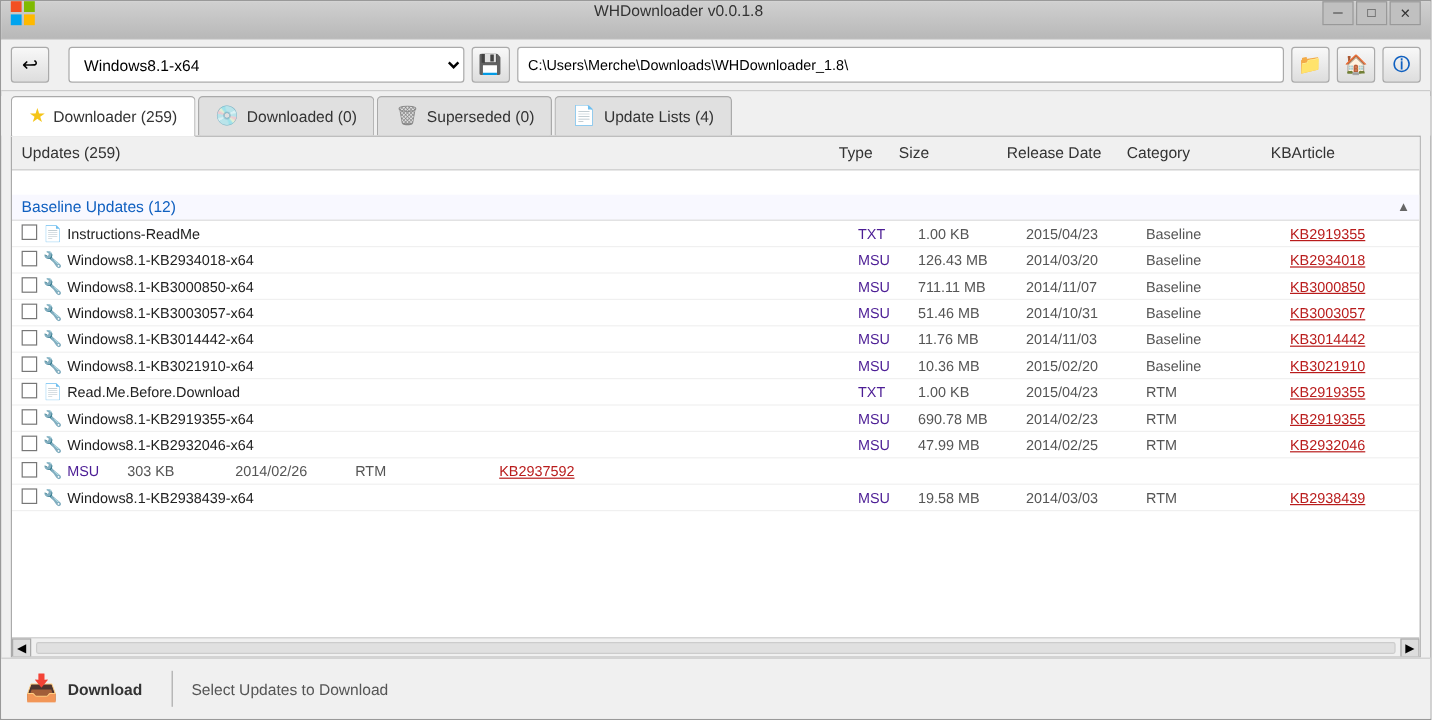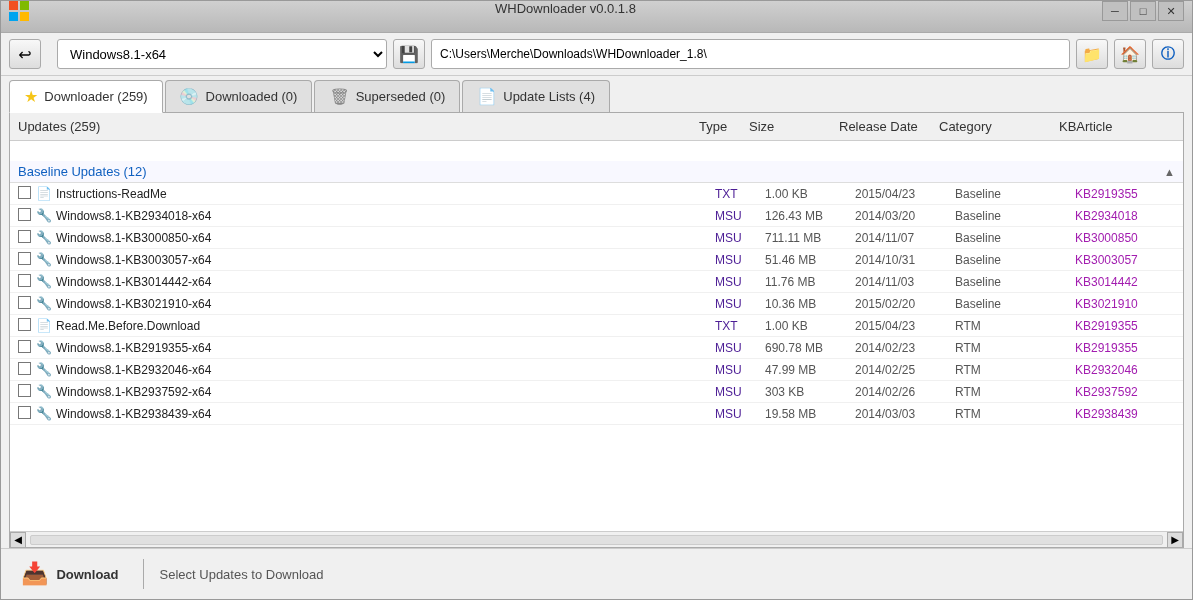--- a/index.html
+++ b/index.html
@@ -55,21 +55,21 @@
     .section-header { display: flex; align-items: center; justify-content: space-between; padding: 3px 8px; color: #1060c0; font-size: 13px; border-bottom: 1px solid #ddd; background: #f8f8ff; }
     .section-toggle { font-size: 11px; color: #666; cursor: pointer; }
     .table-row { display: flex; align-items: center; padding: 2px 8px; min-height: 22px; border-bottom: 1px solid #f0f0f0; }
     .row-check { width: 18px; flex-shrink: 0; }
     .row-icon { width: 20px; flex-shrink: 0; font-size: 14px; }
     .row-name { flex: 1; color: #222; overflow: hidden; text-overflow: ellipsis; white-space: nowrap; }
     .row-type { width: 50px; color: #4c1d95; }
     .row-size { width: 90px; color: #555; }
     .row-date { width: 100px; color: #555; }
     .row-cat { width: 120px; color: #555; }
-    .row-kb { width: 100px; color: #a21caf; }
+    .row-kb { width: 100px; color: #b91c1c; text-decoration: underline; }
     .checkbox { width: 13px; height: 13px; border: 1px solid #777; background: white; display: inline-block; cursor: pointer; }
 
     
     .hscroll { height: 16px; background: #f0f0f0; border-top: 1px solid #ccc; display: flex; align-items: center; }
     .hscroll-track { flex: 1; height: 10px; background: #e0e0e0; border: 1px solid #ccc; margin: 0 4px; border-radius: 2px; position: relative; }
     .hscroll-btn { width: 16px; height: 16px; background: #ddd; border: 1px solid #aaa; display: flex; align-items: center; justify-content: center; font-size: 10px; cursor: pointer; }
 
     
     .bottom-bar { display: flex; align-items: center; padding: 8px 12px; gap: 16px; background: #f0f0f0; border-top: 1px solid #ccc; }
     .download-btn { display: flex; align-items: center; gap: 8px; cursor: pointer; padding: 4px 8px; }
@@ -268,21 +268,20 @@
         <span class="row-type">MSU</span>
         <span class="row-size">47.99 MB</span>
         <span class="row-date">2014/02/25</span>
         <span class="row-cat">RTM</span>
         <span class="row-kb">KB2932046</span>
       </div>
 
       <div class="table-row">
         <span class="row-check"><span class="checkbox"></span></span>
         <span class="row-icon msu-icon">🔧</span>
-        <span class="row-name">Windows8.1-KB2937592-x64</span>
         <span class="row-type">MSU</span>
         <span class="row-size">303 KB</span>
         <span class="row-date">2014/02/26</span>
         <span class="row-cat">RTM</span>
         <span class="row-kb">KB2937592</span>
       </div>
 
       <div class="table-row">
         <span class="row-check"><span class="checkbox"></span></span>
         <span class="row-icon msu-icon">🔧</span>

